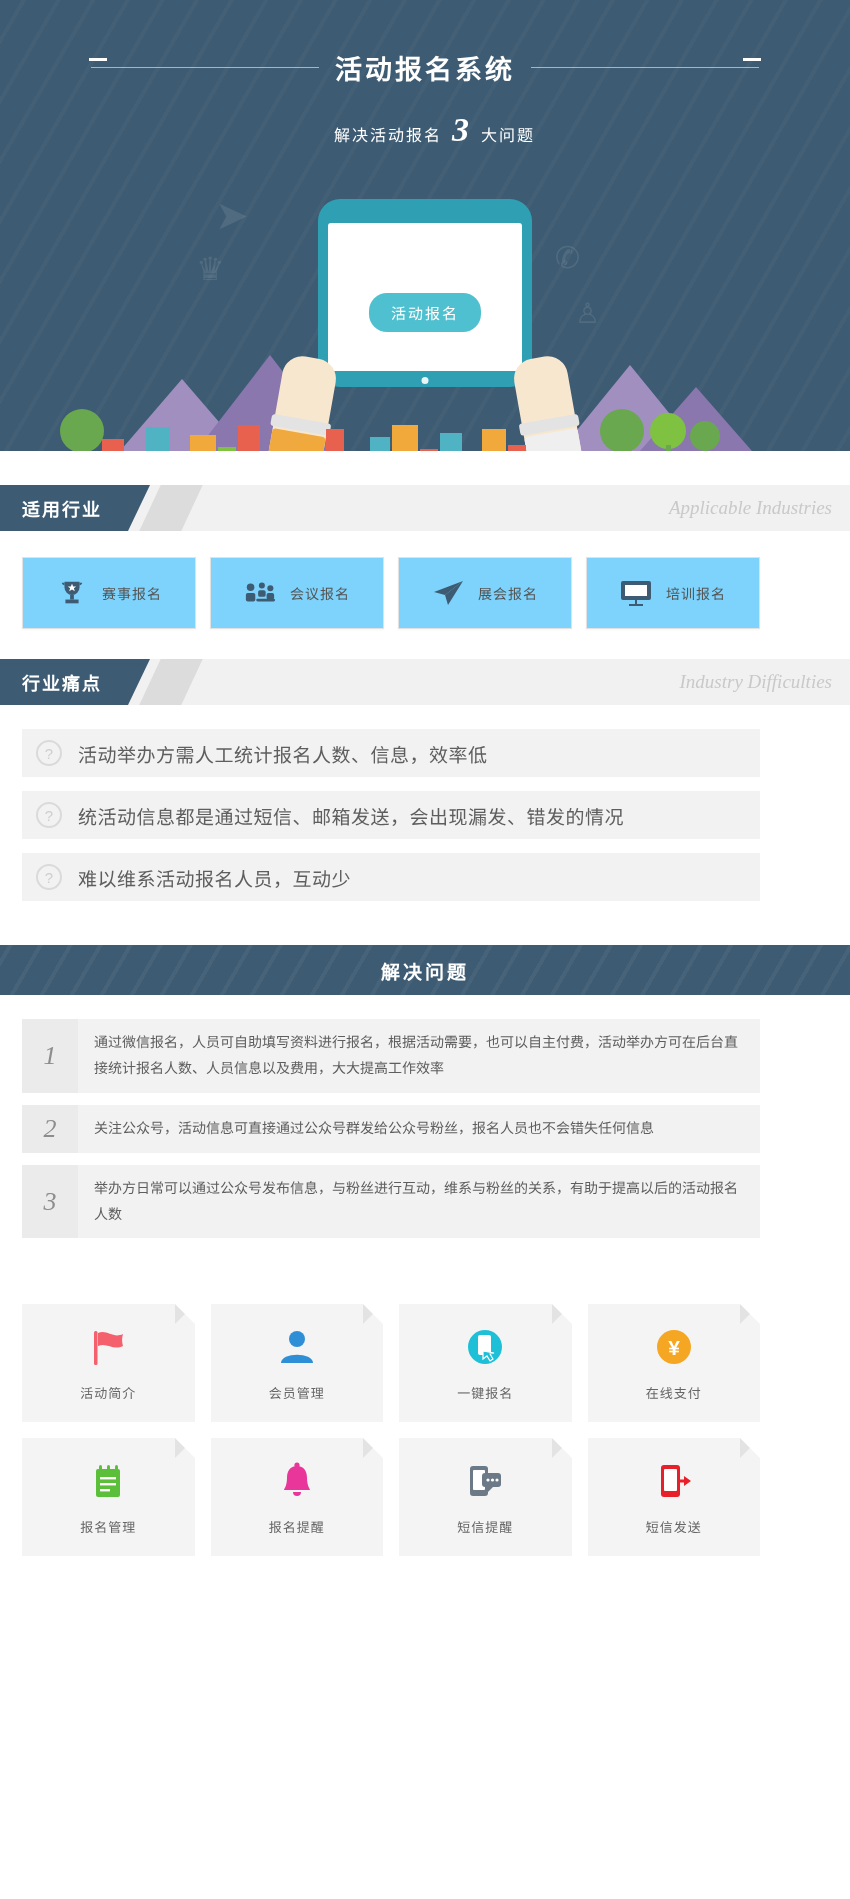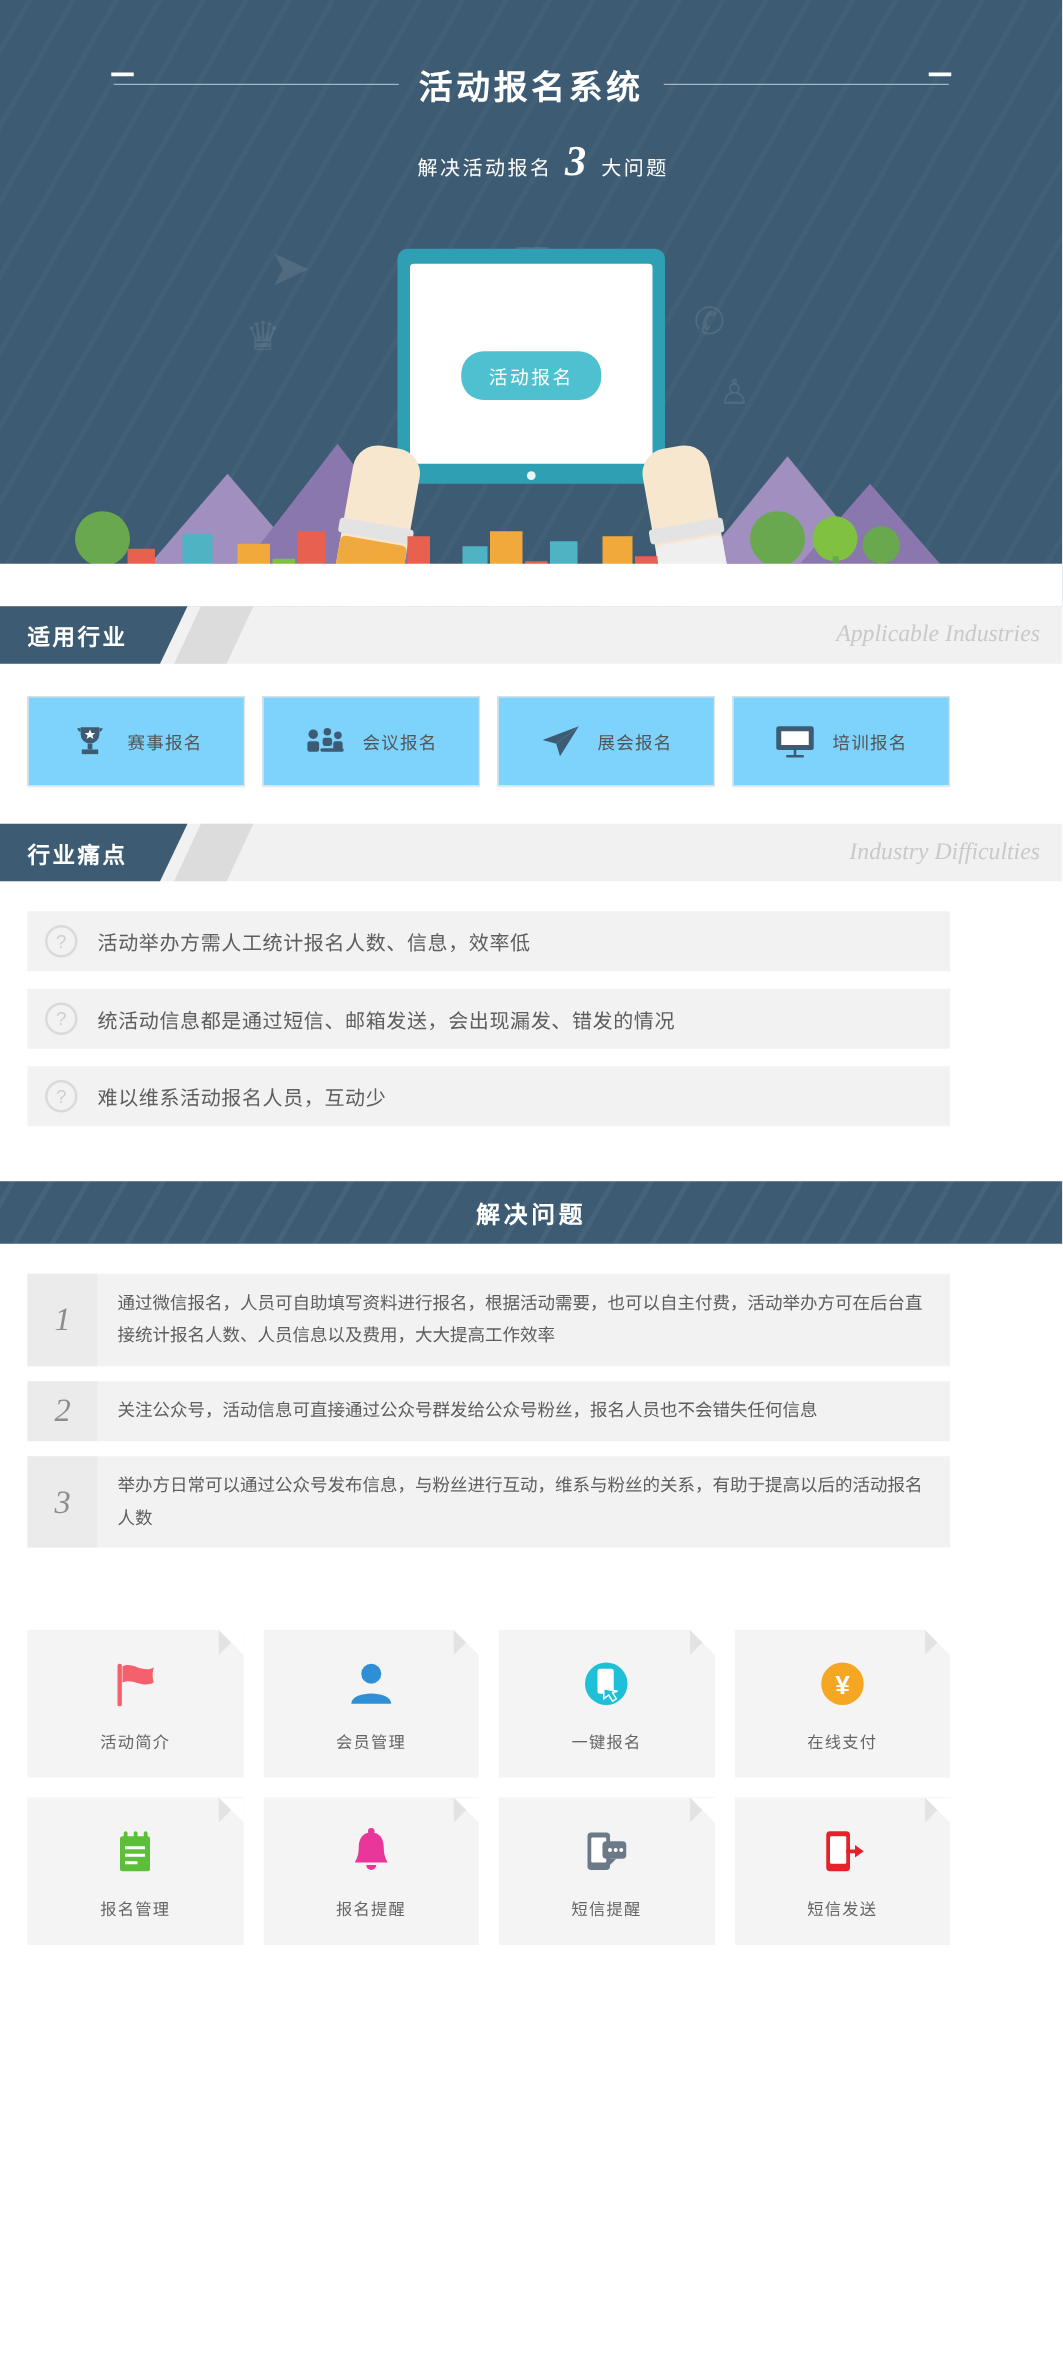--- a/index.html
+++ b/index.html
@@ -92,22 +92,22 @@
     height: 300px;
   }
   .tablet {
     position: absolute;
     left: 50%;
     transform: translateX(-50%);
     top: 14px;
     width: 214px;
     height: 188px;
     background: #2f9fb3;
-    border-radius: 8px;
-    padding: 12px 10px 16px 10px;
+    border-radius: 22px;
+    padding: 24px 10px 16px 10px;
   }
   .tablet-screen {
     width: 100%; height: 100%;
     background: #ffffff;
     border-radius: 3px;
     position: relative;
   }
   .tablet-btn {
     position: absolute;
     left: 50%; transform: translateX(-50%);
@@ -266,21 +266,21 @@
   }
   .pain-q {
     width: 26px; height: 26px;
     border: 2px solid #dadada;
     border-radius: 50%;
     color: #cfcfcf;
     font-size: 15px;
     display: flex; align-items: center; justify-content: center;
     flex: none;
   }
-  .pain-text { font-size: 16px; color: #5e5e5e; letter-spacing: .5px; }
+  .pain-text { font-size: 19px; color: #5e5e5e; letter-spacing: .5px; }
 
   
   .banner {
     position: relative;
     width: 850px;
     height: 50px;
     background: #3d5b72;
     color: #ffffff;
     display: flex;
     align-items: center;

